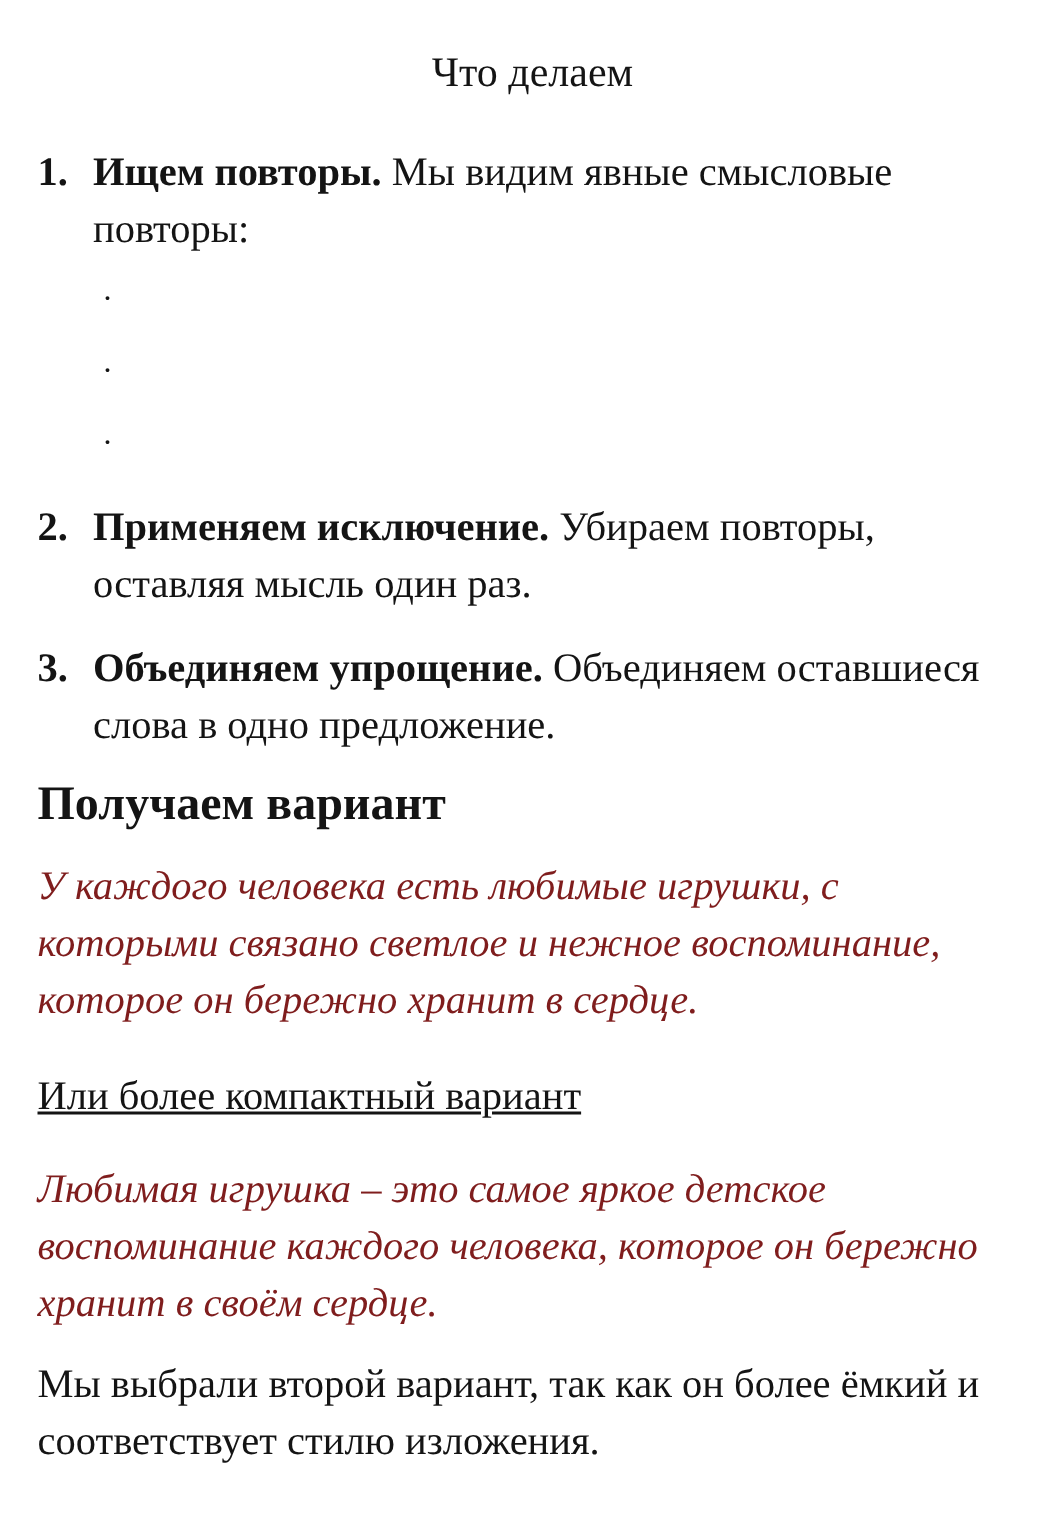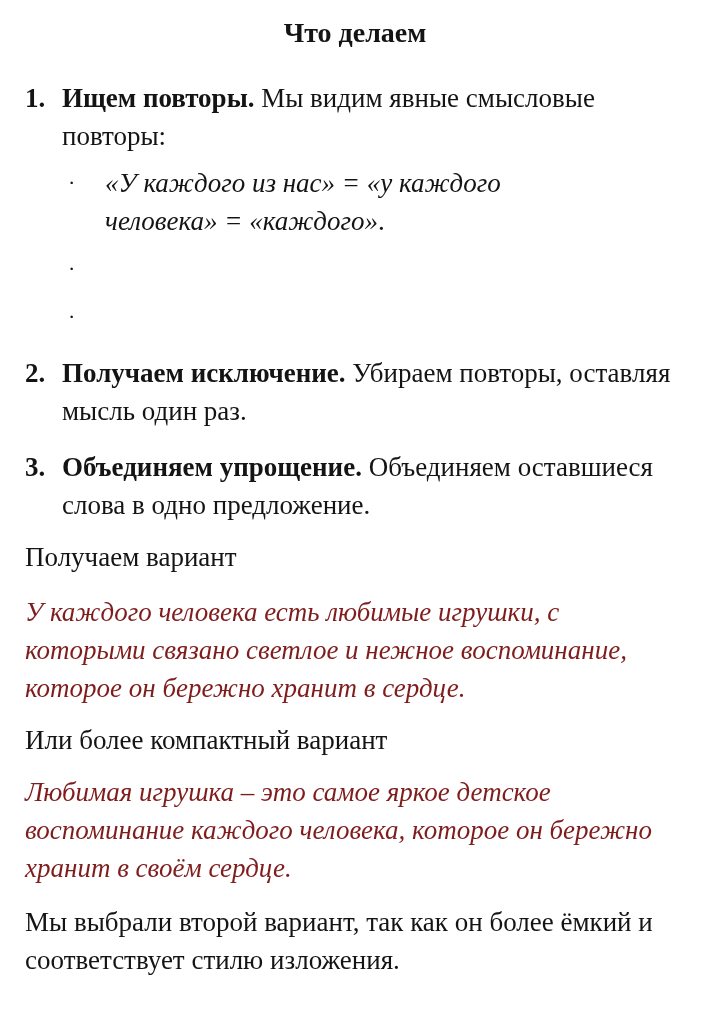--- a/index.html
+++ b/index.html
@@ -9,24 +9,24 @@
     background: #ffffff;
     color: #141414;
     font-family: "Liberation Serif", "DejaVu Serif", serif;
     font-size: 27px;
     line-height: 38px;
   }
   .doc { padding: 0 0 20px 25px; }
 
   .title {
     font-size: 28px;
-    font-weight: bold;
+    font-weight: normal;
     text-align: center;
     max-width: 660px;
-    margin: 14px 0 0 0;
+    margin: 30px 0 0 0;
     line-height: 38px;
   }
 
   .steps {
     list-style: none;
     margin: 27px 0 0 0;
     padding: 0;
     max-width: 655px;
   }
   .step { display: flex; margin-top: 18px; }
@@ -45,69 +45,68 @@
   .sub:first-child { margin-top: 0; }
   .sub-dot {
     flex: 0 0 37px;
     width: 37px;
     font-size: 22px;
   }
   .sub-text { margin: 0; max-width: 495px; font-style: italic; }
   .sub-text .reg { font-style: normal; }
 
   .result-heading {
-    font-size: 27px;
-    font-weight: normal;
+    font-size: 32px;
+    font-weight: bold;
     margin: 14px 0 0 0;
     line-height: 38px;
     max-width: 655px;
   }
   .para { margin: 16px 0 0 0; }
   .blue-variant {
     color: #7f1d1d;
     font-style: italic;
     max-width: 640px;
   }
   .blue-variant.first { margin-top: 17px; }
-  .blue-variant.second { margin-top: 14px; }
-  .alt-label { margin-top: 14px; max-width: 660px; }
+  .blue-variant.second { margin-top: 24px; }
+  .alt-label { margin-top: 26px; max-width: 660px; text-decoration: underline; }
   .conclusion { margin-top: 16px; max-width: 660px; }
 </style>
 </head>
 <body>
 
 <div class="doc">
 
   <h1 class="title">Что делаем</h1>
 
   <ol class="steps">
 
     <li class="step">
       <span class="step-num">1.</span>
       <div class="step-body">
         <p class="step-text"><span class="step-lead">Ищем повторы.</span><span> Мы видим явные смысловые повторы:</span></p>
         <ul class="subs">
           <li class="sub">
             <span class="sub-dot">·</span>
-            <p class="sub-text"><span>«У каждого из нас» = «у каждого человека» = «каждого»</span><span class="reg">.</span></p>
           </li>
           <li class="sub">
             <span class="sub-dot">·</span>
           </li>
           <li class="sub">
             <span class="sub-dot">·</span>
           </li>
         </ul>
       </div>
     </li>
 
     <li class="step">
       <span class="step-num">2.</span>
       <div class="step-body">
-        <p class="step-text"><span class="step-lead">Получаем исключение.</span><span> Убираем повторы, оставляя мысль один раз.</span></p>
+        <p class="step-text"><span class="step-lead">Применяем исключение.</span><span> Убираем повторы, оставляя мысль один раз.</span></p>
       </div>
     </li>
 
     <li class="step">
       <span class="step-num">3.</span>
       <div class="step-body">
         <p class="step-text"><span class="step-lead">Объединяем упрощение.</span><span> Объединяем оставшиеся слова в одно предложение.</span></p>
       </div>
     </li>
 

